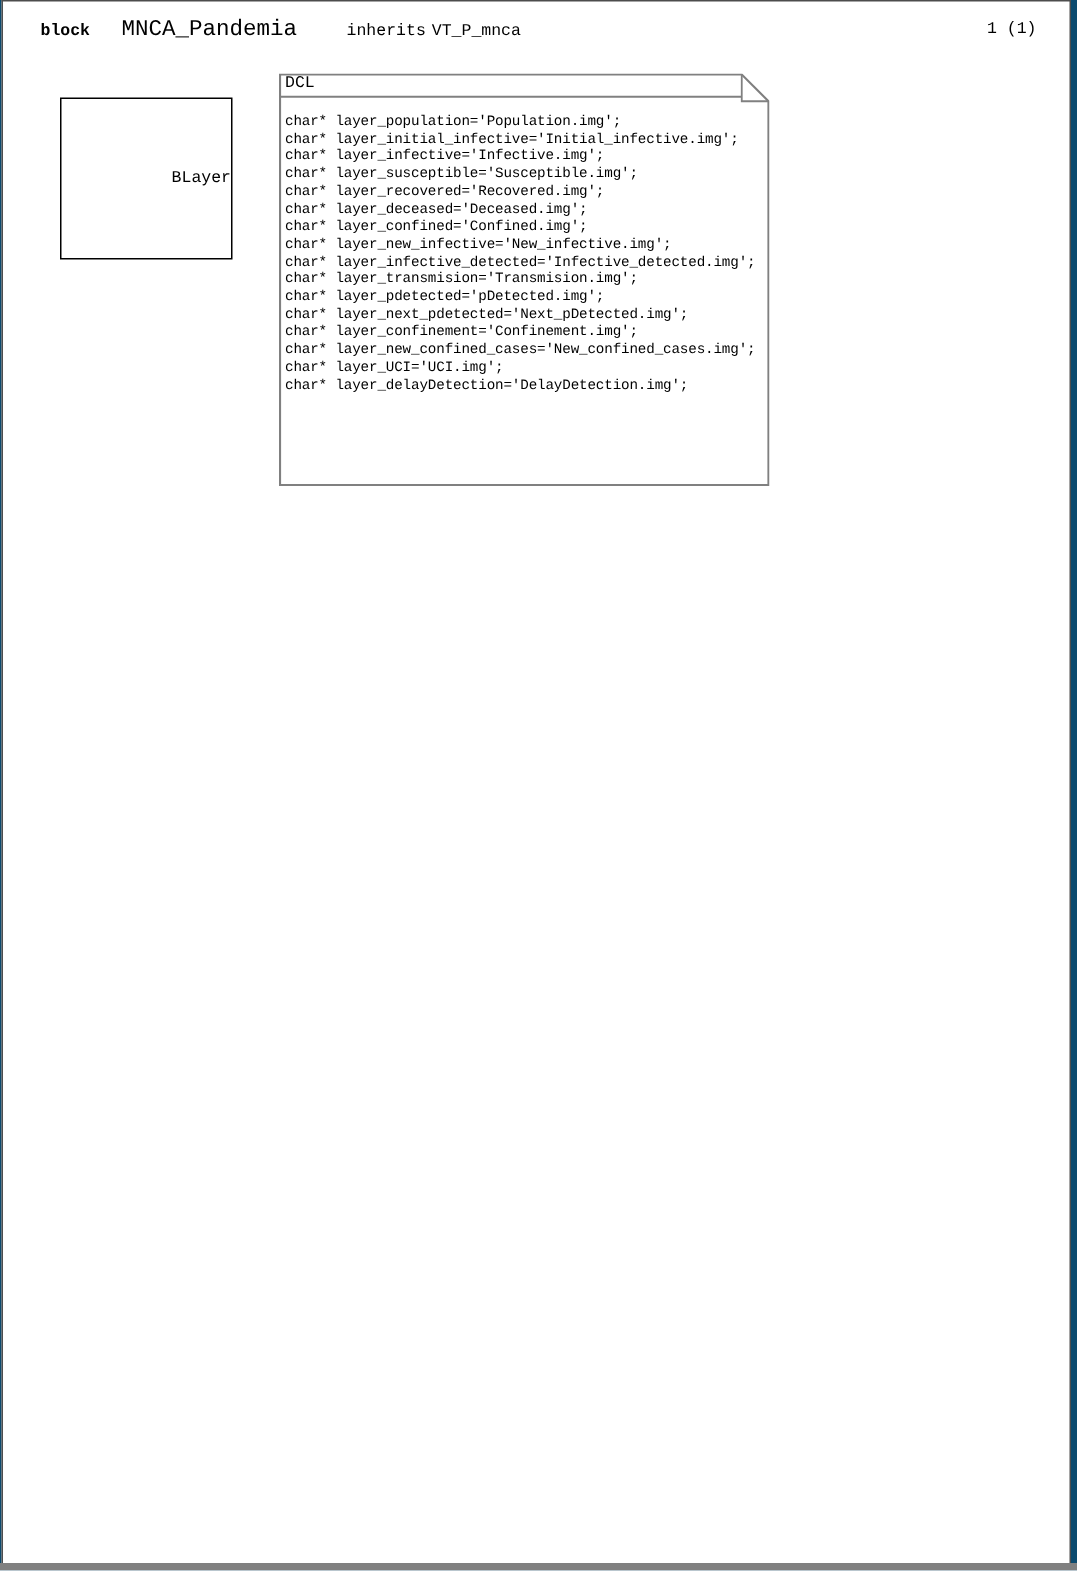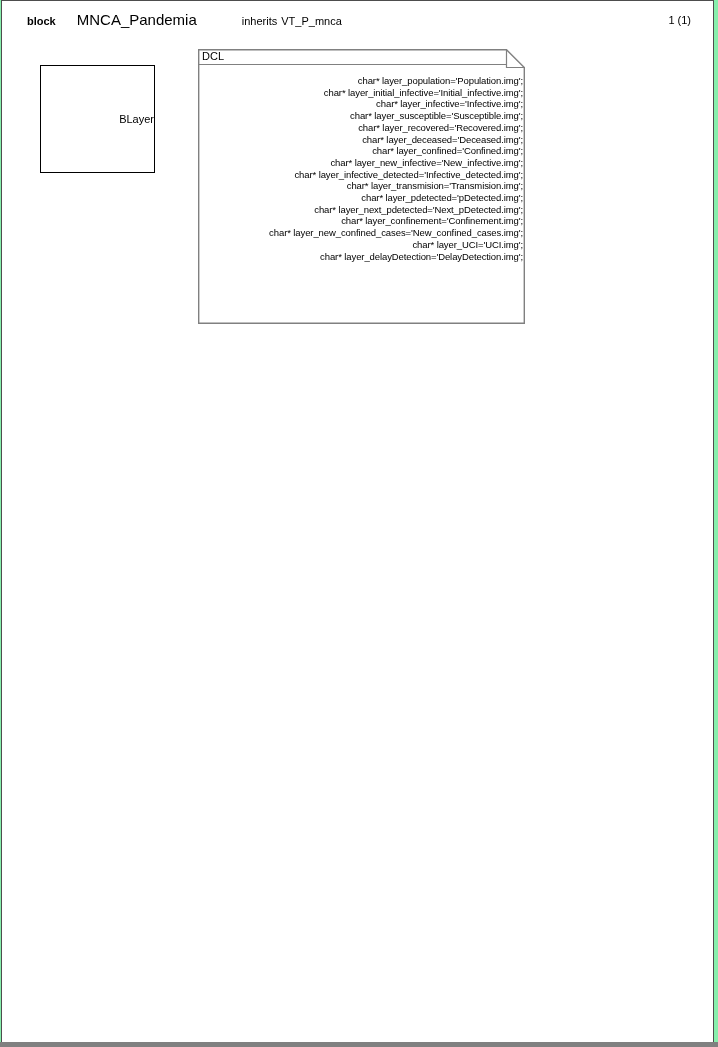--- a/index.html
+++ b/index.html
@@ -5,22 +5,23 @@
   * { margin: 0; padding: 0; box-sizing: border-box; }
   html, body {
     font-family: "Liberation Sans", sans-serif;
     background: #ffffff;
     color: var(--text, #000000);
   }
   .canvas {
     position: relative;
     width: 718px;
     height: 1047px;
-    background: #86efac;
+    background: #0c4a6e;
     overflow: hidden;
+    font-family: Liberation Mono, monospace;
   }
   .page-frame {
     position: absolute;
     left: 1px;
     top: 0;
     width: 713px;
     height: 1042px;
     border: 1px solid var(--page-border, #4d4d4d);
     border-bottom: none;
     background: #ffffff;
@@ -44,21 +45,21 @@
   .kind-label {
     font-size: 11px;
     font-weight: bold;
   }
   .diagram-title {
     font-size: 15px;
     margin-left: 21px;
   }
   .inherits-keyword {
     font-size: 11px;
-    margin-left: 17px;
+    margin-left: 5px;
     padding-left: 28px;
   }
   .parent-name {
     font-size: 11px;
     margin-left: 4px;
   }
   .page-number {
     position: absolute;
     top: 13px;
     right: 22px;
@@ -74,25 +75,24 @@
     background: #ffffff;
     display: flex;
     align-items: center;
     justify-content: flex-end;
   }
   .blayer-label {
     font-size: 11px;
   }
   .dcl-note {
     position: absolute;
-    left: 196px;
+    left: 184px;
     top: 48px;
     width: 327px;
     height: 284px;
-    text-align: right;
   }
   .dcl-note svg {
     position: absolute;
     left: 0;
     top: 0;
     display: block;
   }
   .note-shape {
     fill: #ffffff;
     stroke: var(--note-border, #808080);

